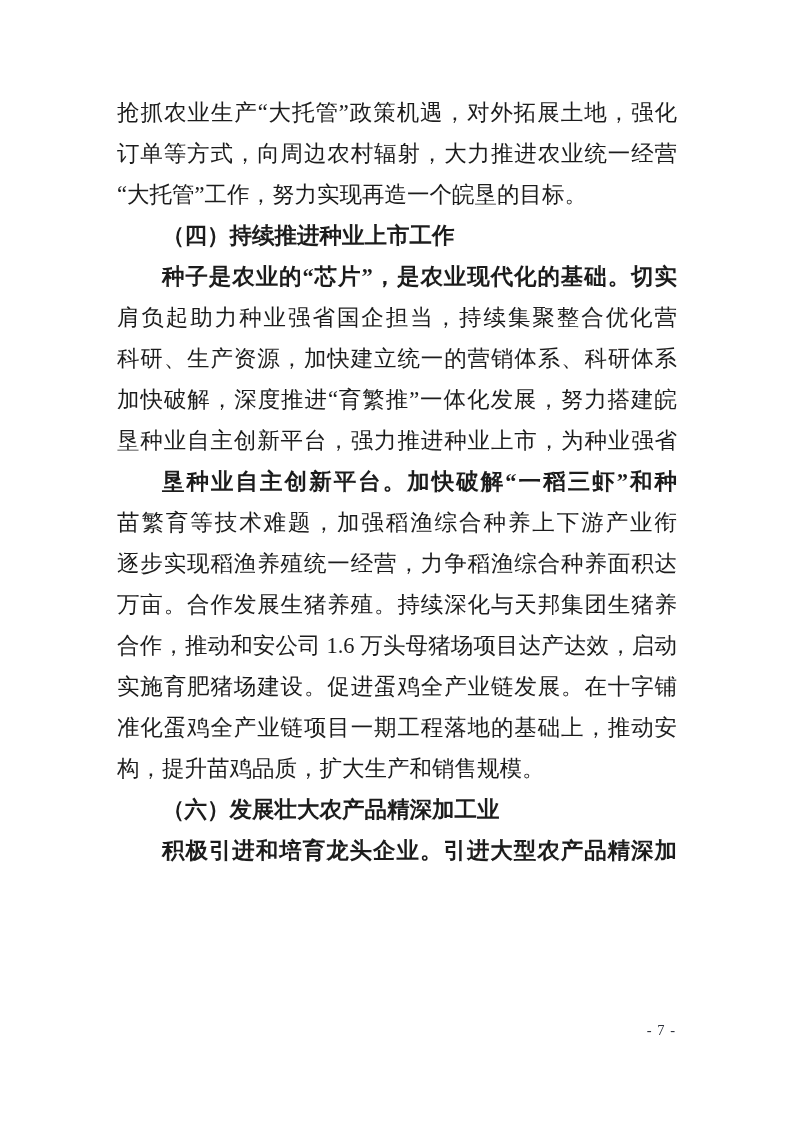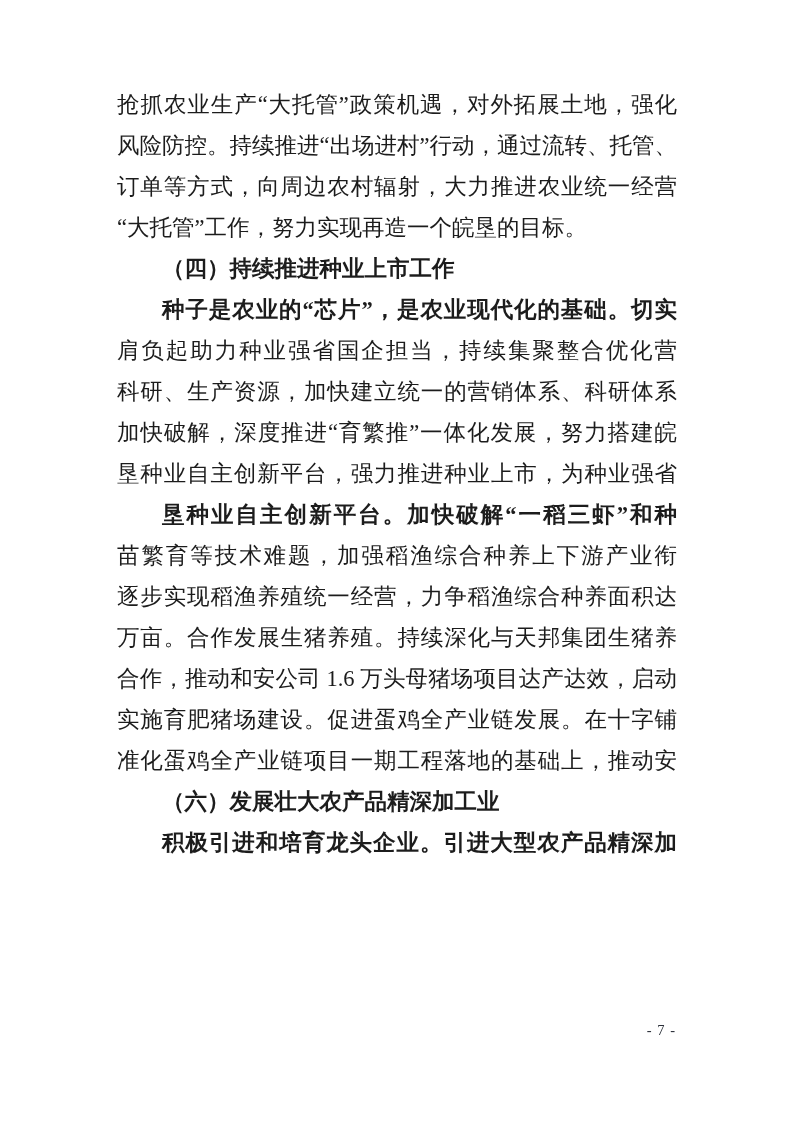--- a/index.html
+++ b/index.html
@@ -12,21 +12,21 @@
     width: 794px;
     height: 1123px;
     background: #ffffff;
     overflow: hidden;
     font-family: "Liberation Serif", "DejaVu Serif", serif;
     color: #1c1c1c;
   }
   .content {
     position: absolute;
     left: 117px;
-    top: 84px;
+    top: 92px;
     width: 560px;
   }
   .line {
     font-size: 22.5px;
     line-height: 41px;
     height: 41px;
     white-space: normal;
     text-align: justify;
     text-align-last: justify;
     text-justify: inter-character;
@@ -49,33 +49,33 @@
     letter-spacing: 1px;
     font-family: "Liberation Serif", "DejaVu Serif", serif;
   }
 </style>
 </head>
 <body>
 
 <div class="page">
   <div class="content">
       <div class="line">抢抓农业生产“大托管”政策机遇，对外拓展土地，强化</div>
-      <div class="line">风险防控。持续推进“出场进村”行动，通过流转、托管、</div>
       <div class="line">订单等方式，向周边农村辐射，大力推进农业统一经营和</div>
       <div class="line end">“大托管”工作，努力实现再造一个皖垦的目标。</div>
       <div class="line indent end">（四）持续推进种业上市工作</div>
       <div class="line indent">种子是农业的“芯片”，是农业现代化的基础。切实</div>
       <div class="line">肩负起助力种业强省国企担当，持续集聚整合优化营销、</div>
       <div class="line">科研、生产资源，加快建立统一的营销体系、科研体系和</div>
       <div class="line">加快破解，深度推进“育繁推”一体化发展，努力搭建皖</div>
       <div class="line">垦种业自主创新平台，强力推进种业上市，为种业强省作</div>
       <div class="line indent">垦种业自主创新平台。加快破解“一稻三虾”和种</div>
       <div class="line">苗繁育等技术难题，加强稻渔综合种养上下游产业衔接，</div>
       <div class="line">逐步实现稻渔养殖统一经营，力争稻渔综合种养面积达 10</div>
       <div class="line">万亩。合作发展生猪养殖。持续深化与天邦集团生猪养殖</div>
       <div class="line">合作，推动和安公司 1.6 万头母猪场项目达产达效，启动</div>
       <div class="line">实施育肥猪场建设。促进蛋鸡全产业链发展。在十字铺标</div>
       <div class="line">准化蛋鸡全产业链项目一期工程落地的基础上，推动安禽</div>
+      <div class="line end">构，提升苗鸡品质，扩大生产和销售规模。</div>
       <div class="line indent end">（六）发展壮大农产品精深加工业</div>
       <div class="line indent">积极引进和培育龙头企业。引进大型农产品精深加工</div>
     </div>
   <div class="page-number">- 7 -</div>
 </div>
 
 </body></html>

